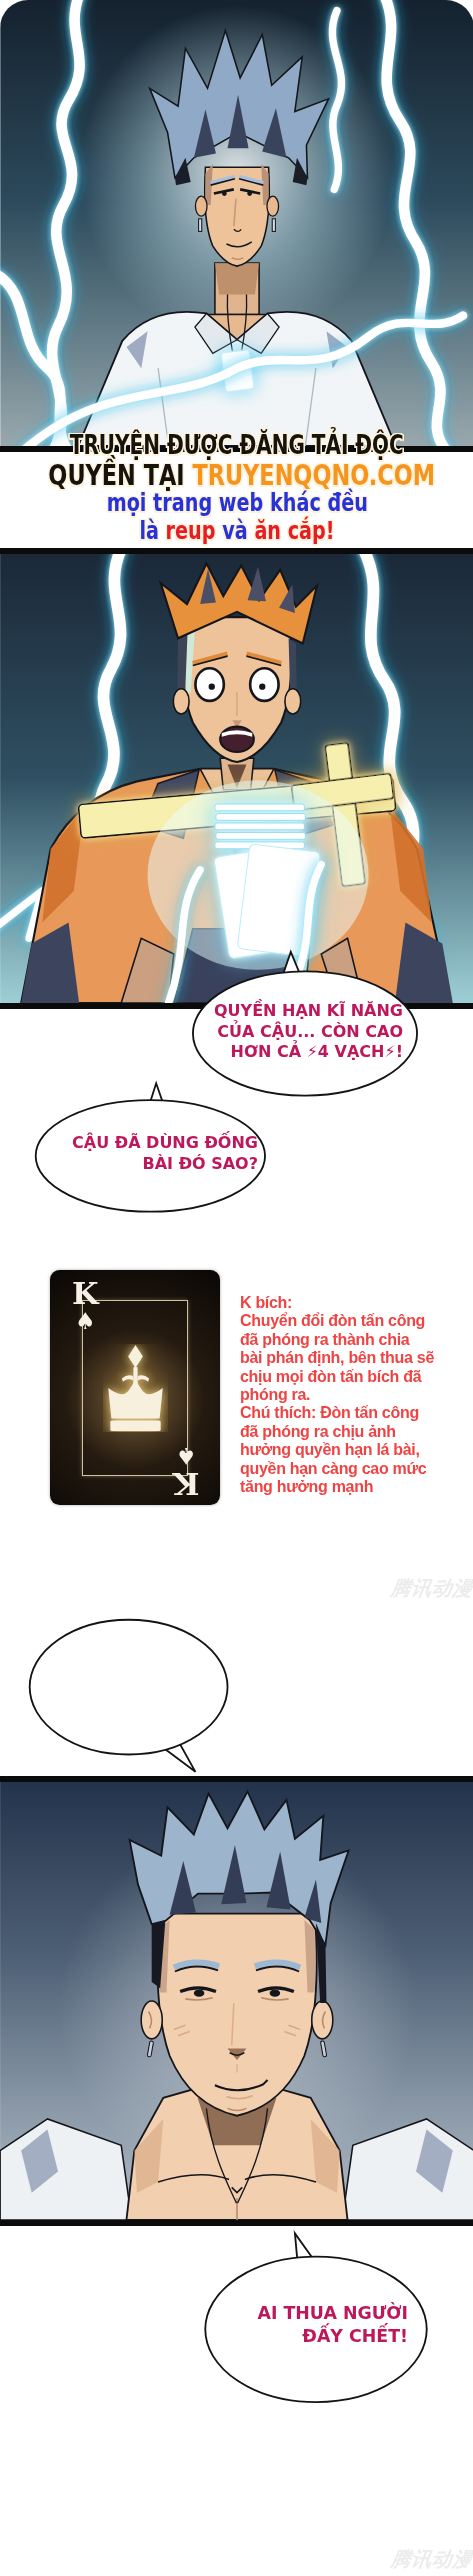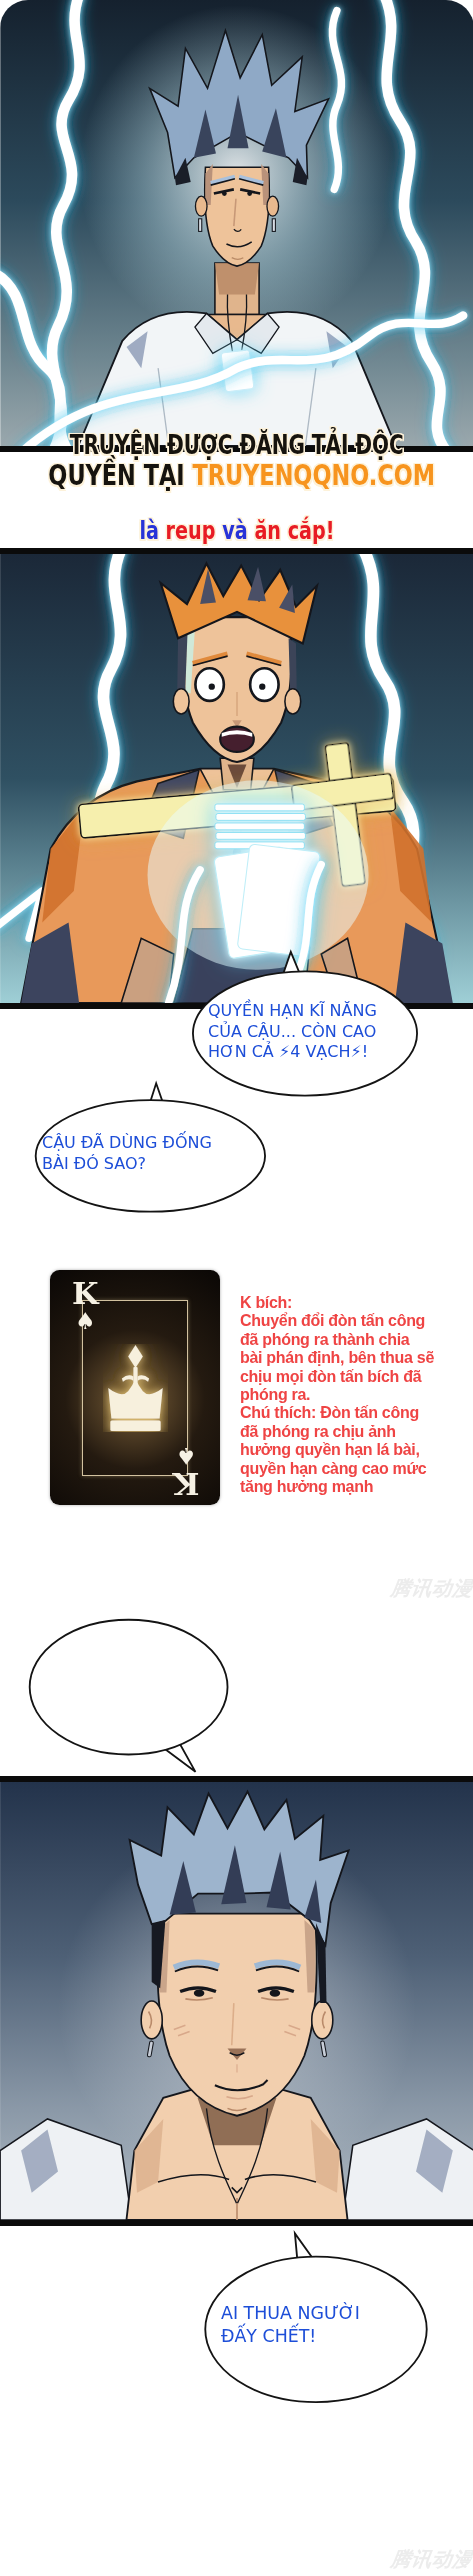--- a/index.html
+++ b/index.html
@@ -13,21 +13,21 @@
   .banner-line{position:absolute;left:0;width:474px;text-align:center;font-weight:bold;
                font-family:"DejaVu Sans",sans-serif;white-space:nowrap;z-index:30;}
   .cond{display:inline-block;transform:scale(0.8,1.04);transform-origin:50% 50%;}
   .outl{text-shadow:-1.6px -1.6px 0 #fdf2da,0 -1.6px 0 #fdf2da,1.6px -1.6px 0 #fdf2da,
         -1.6px 0 0 #fdf2da,1.6px 0 0 #fdf2da,-1.6px 1.6px 0 #fdf2da,0 1.6px 0 #fdf2da,1.6px 1.6px 0 #fdf2da,
         -1.1px -1.1px 0 #fdf2da,1.1px 1.1px 0 #fdf2da,1.1px -1.1px 0 #fdf2da,-1.1px 1.1px 0 #fdf2da;}
   .c-black{color:#16130e;} .c-orange{color:#f7941e;} .c-blue{color:#2733d8;} .c-red{color:#e81c24;}
 
   
   .bubble-svg{position:absolute;z-index:40;}
-  .bubble-text{position:absolute;z-index:41;text-align:left;font-weight:normal;color:#1d4ed8;
+  .bubble-text{position:absolute;z-index:41;text-align:right;font-weight:bold;color:#be185d;
                font-family:"DejaVu Sans",sans-serif;}
   .bt-1{left:208px;top:1001px;width:195px;font-size:16px;line-height:20.5px;}
   .bt-2{left:42px;top:1133px;width:216px;font-size:16px;line-height:20.5px;}
   .bt-3{left:30.5px;top:1647px;width:197px;font-size:13.7px;line-height:18px;}
   .bt-4{left:221px;top:2302px;width:187px;font-size:17.4px;line-height:22.6px;}
 
   
   .card{position:absolute;left:50px;top:1270px;width:170px;height:235px;border-radius:9.5px;
         background:radial-gradient(circle at 50% 55%, #7a5f38 0%, #241a10 45%, #0a0705 100%);
         box-shadow:0 0 3.2px rgba(0,0,0,.35);}
@@ -130,20 +130,23 @@
 
   <div class="bar" style="top:446px;height:6.3px;"></div>
 
   <div class="banner-line outl c-black" style="top:431px;font-size:25px;">
     <span class="cond">TRUYỆN ĐƯỢC ĐĂNG TẢI ĐỘC</span>
   </div>
   <div class="banner-line outl" style="top:459px;font-size:28px;">
     <span class="cond">
       <span class="c-black">QUYỀN TẠI </span><span class="c-orange">TRUYENQQNO.COM</span>
     </span>
+  </div>
+  <div class="banner-line outl c-blue" style="top:489px;font-size:24px;">
+    <span class="cond">mọi trang web khác đều</span>
   </div>
   <div class="banner-line outl" style="top:517px;font-size:24px;">
     <span class="cond">
       <span class="c-blue">là </span><span class="c-red">reup</span><span class="c-blue"> và </span><span class="c-red">ăn cắp!</span>
     </span>
   </div>
 
   <div class="bar" style="top:548px;height:6.3px;"></div>
 
   <svg class="abs" style="left:0;top:554px" width="474" height="449" viewBox="0 0 900 853">

